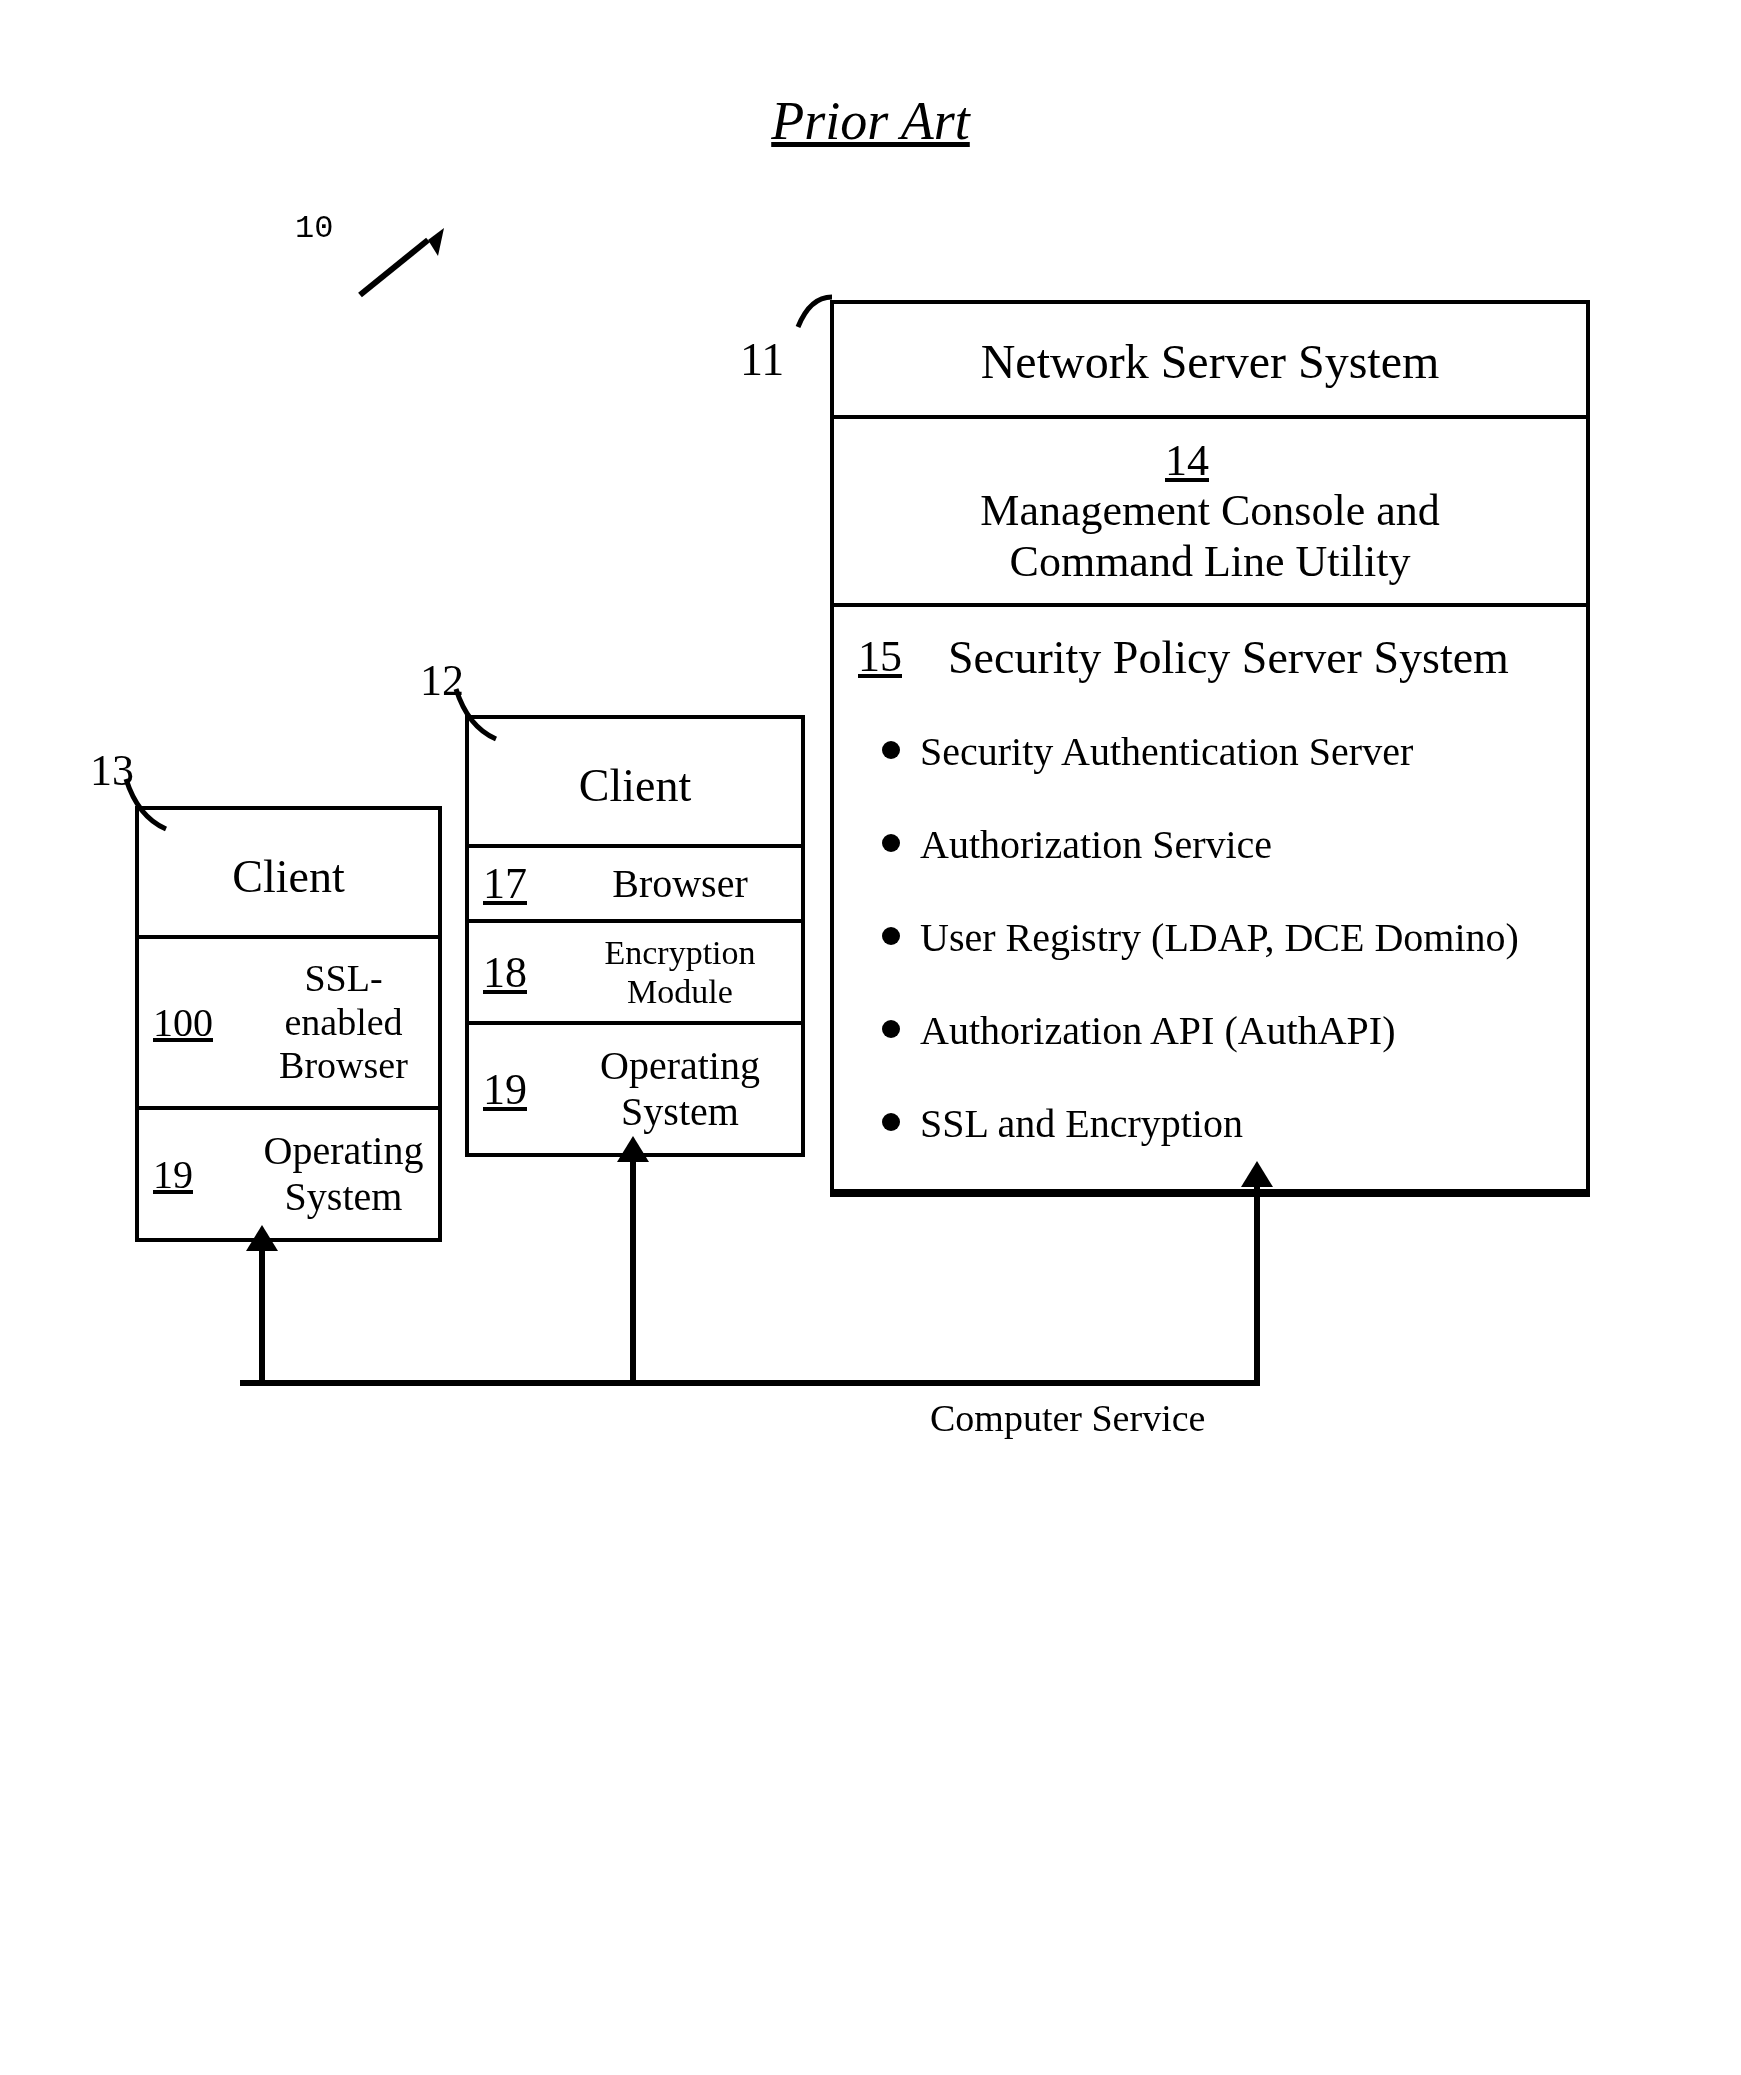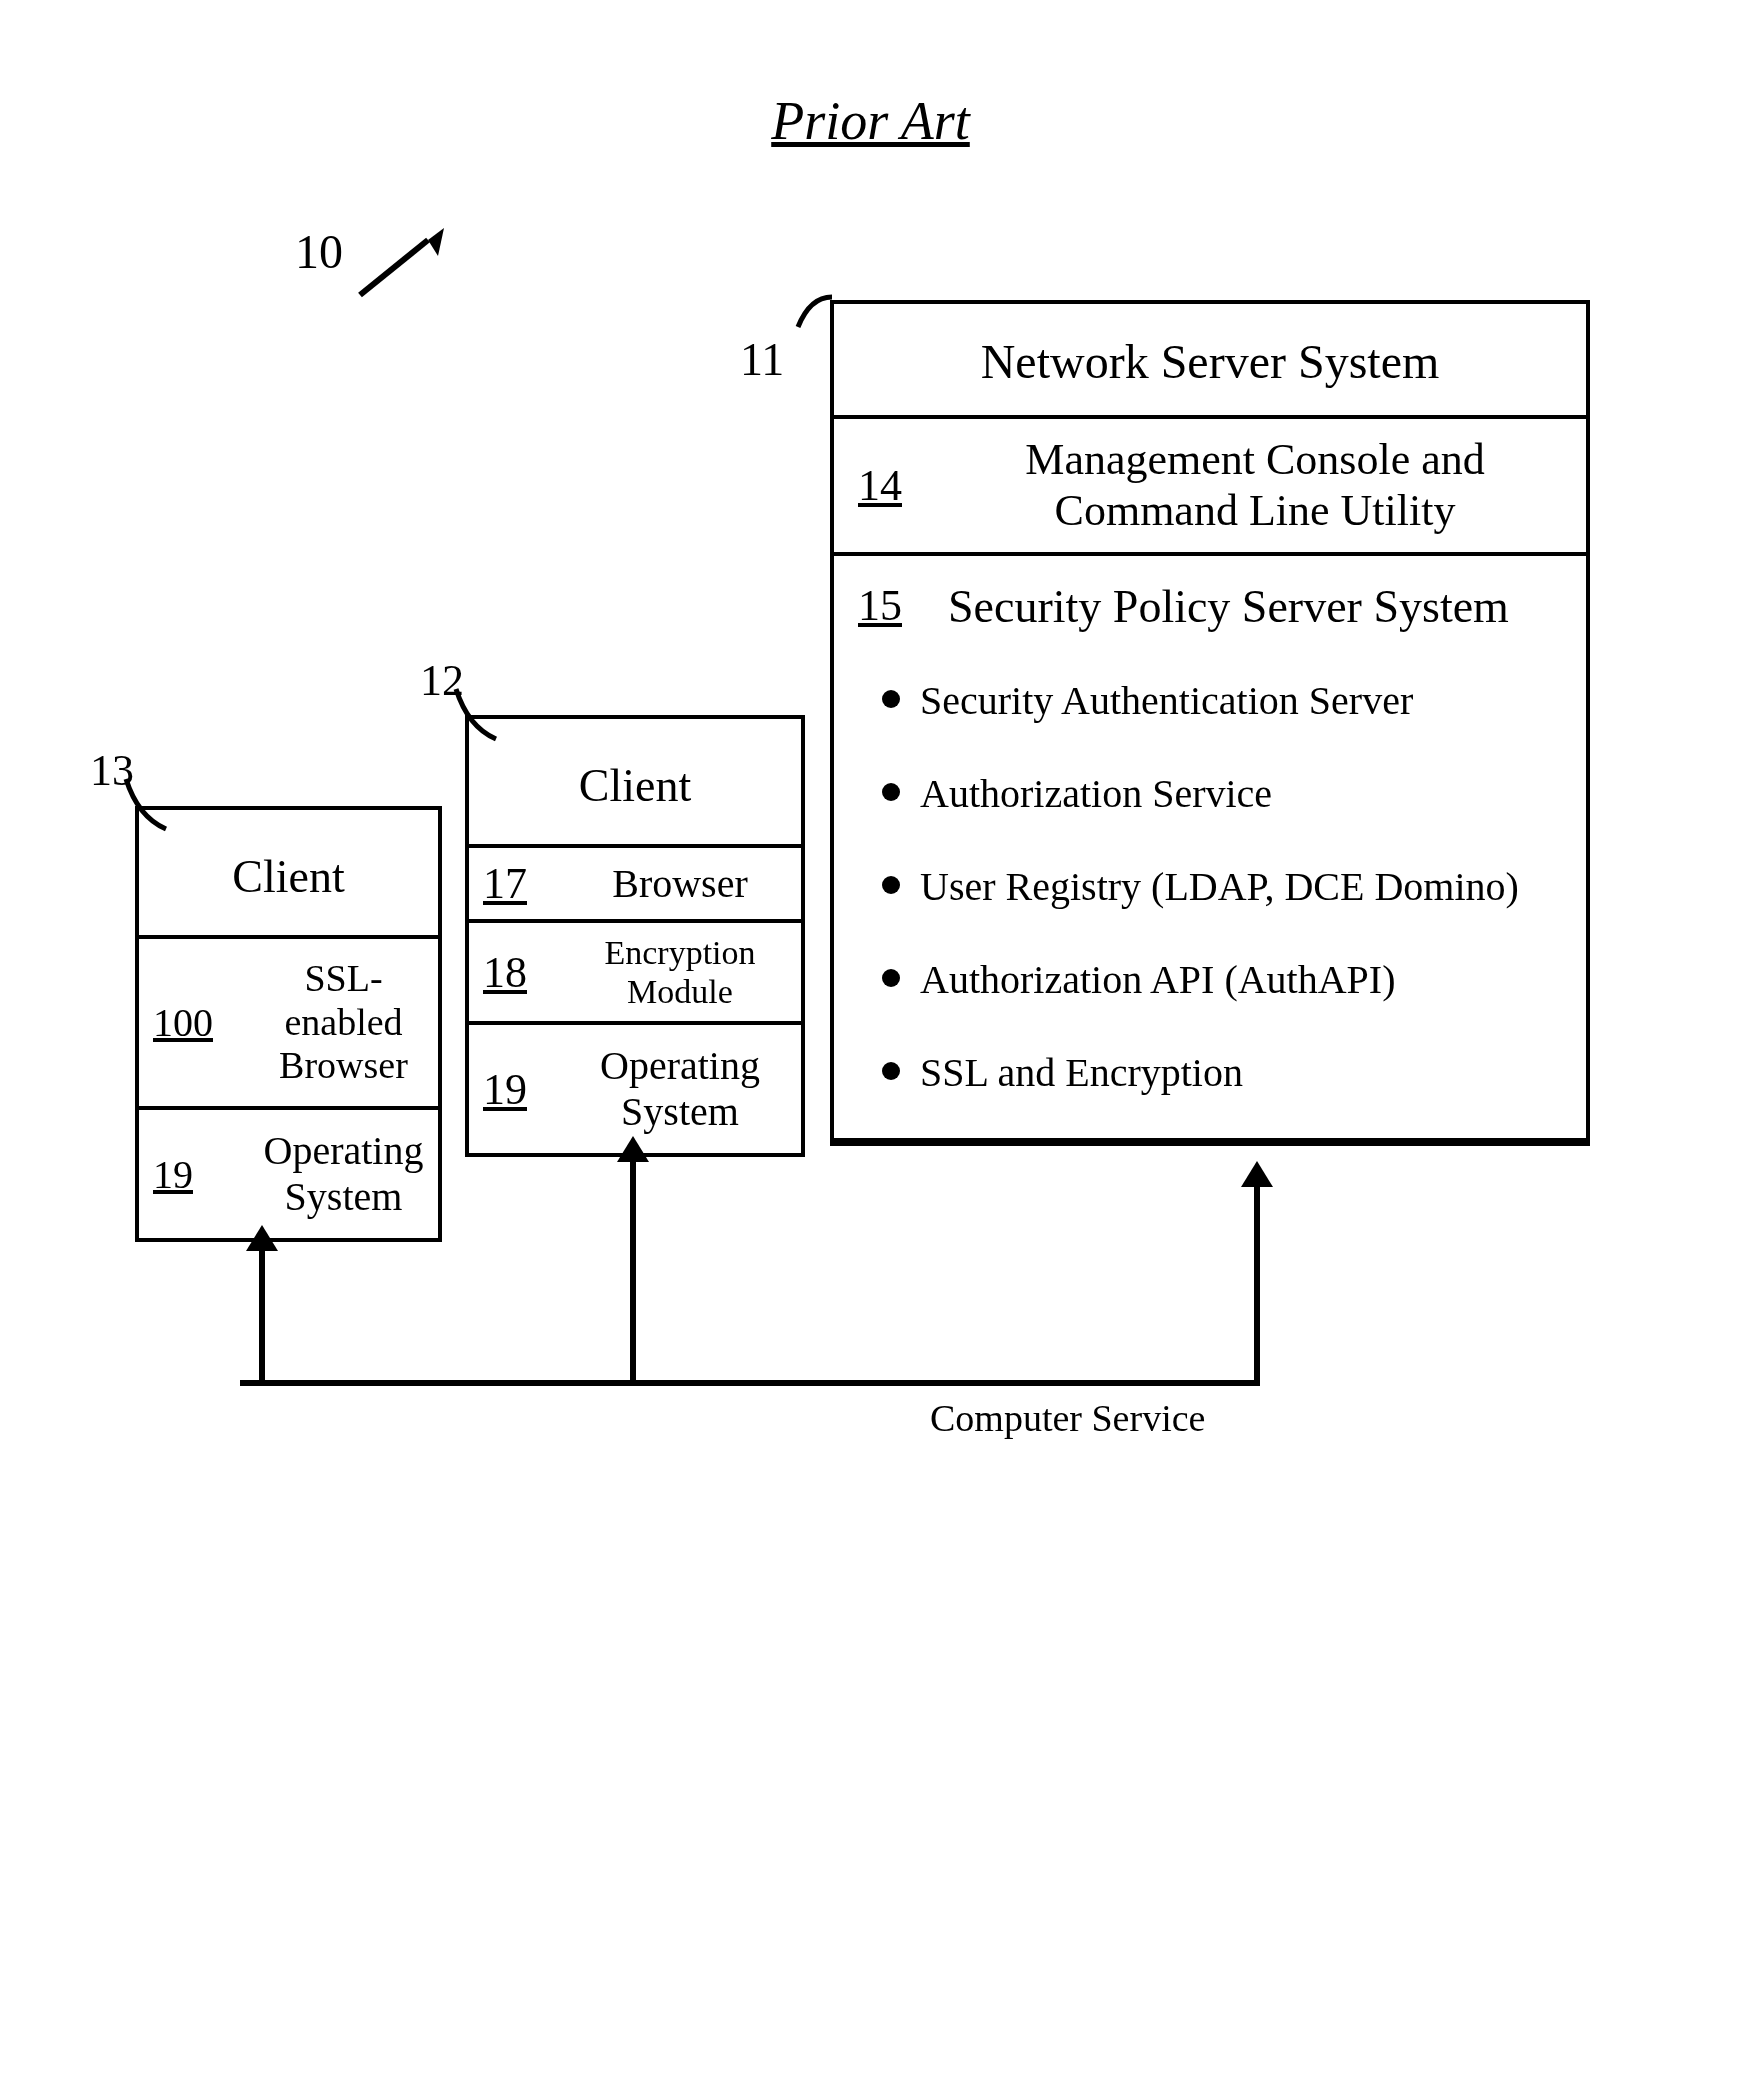--- a/index.html
+++ b/index.html
@@ -21,22 +21,23 @@
     top: 90px;
     transform: translateX(-50%);
     font-size: 54px;
     font-style: italic;
     text-decoration: underline;
   }
   
   .ref-10 {
     position: absolute;
     left: 295px;
-    top: 224px;
-    font-size: 48px;
+    top: 210px;
+    font-size: 32px;
+    font-family: Liberation Mono, monospace;
   }
   .arrow-10 {
     position: absolute;
     left: 350px;
     top: 210px;
   }
   .arrow-10 svg { display: block; }
 
   
   .server {
@@ -51,20 +52,21 @@
     text-align: center;
     font-size: 48px;
     padding: 30px 10px 26px 10px;
     border-bottom: 4px solid #000;
   }
   .server-row {
     display: flex;
     align-items: center;
     border-bottom: 4px solid #000;
     padding: 16px 24px;
+    flex-direction: column;
   }
   .server-row:last-child { border-bottom: none; }
   .refnum {
     font-size: 44px;
     text-decoration: underline;
     margin-right: 30px;
     flex: 0 0 auto;
     min-width: 60px;
   }
   .row-label {

